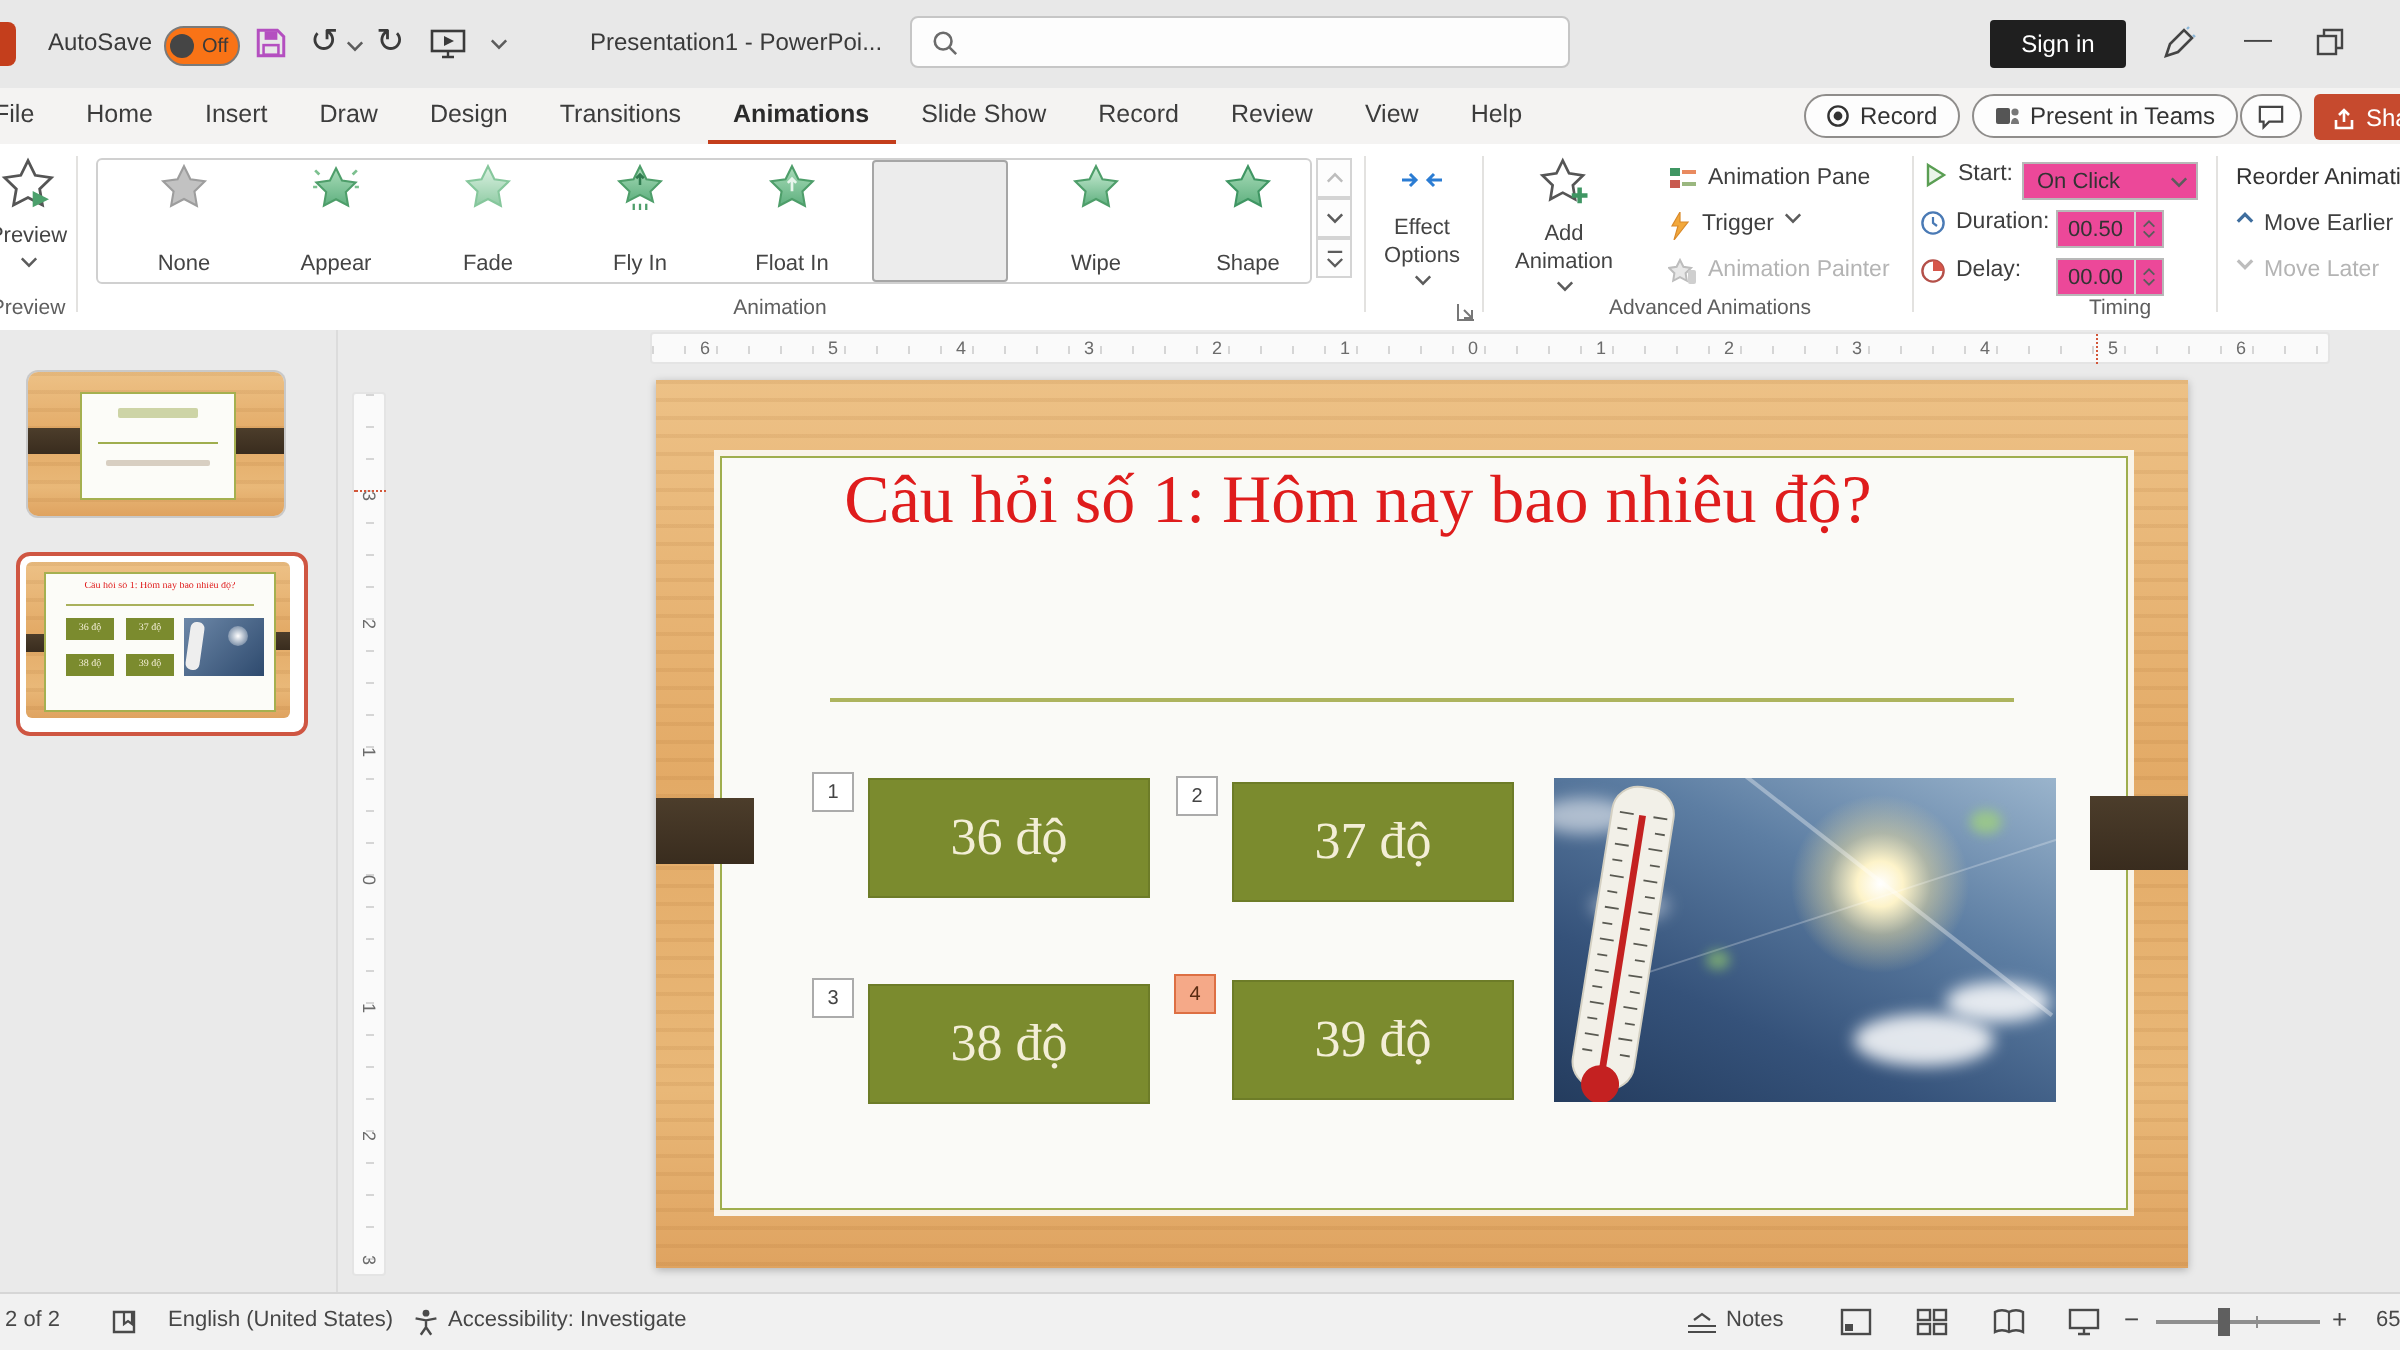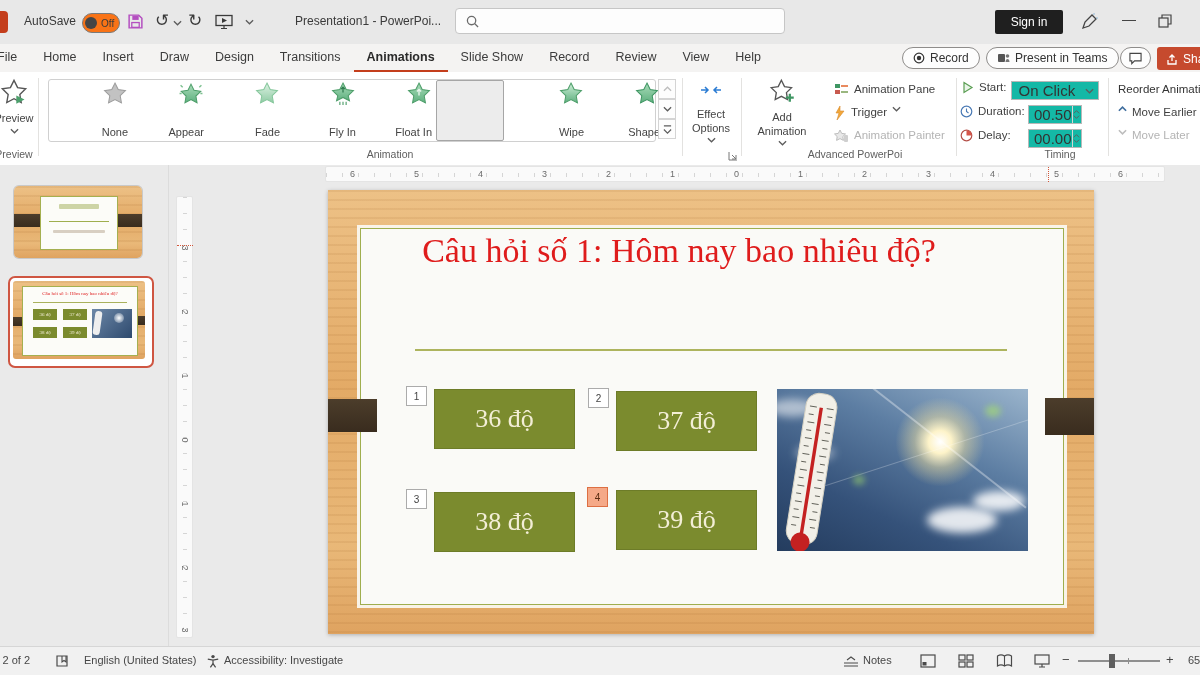--- a/index.html
+++ b/index.html
@@ -33,30 +33,30 @@
         display:flex;align-items:center;padding:0 10px;font-size:12px;color:#333;gap:5px;box-sizing:border-box}
   .sharebtn{position:absolute;top:3px;left:1157px;width:84px;height:23px;background:#c64a2e;border-radius:3px;
             color:#fff;font-size:12px;display:flex;align-items:center;gap:5px;padding:0 9px;box-sizing:border-box}
 
   
   .ribbon{position:absolute;left:0;top:72px;width:1200px;height:93px;background:#fff;border-bottom:1px solid #d8d8d8}
   .vdiv{position:absolute;top:6px;height:78px;width:1px;background:#e3e2e0}
   .glab{position:absolute;top:76px;font-size:10.5px;color:#5e5e5e;white-space:nowrap}
   .rlabel{font-size:11px;color:#444;white-space:nowrap}
   .gal-frame{position:absolute;left:48px;top:7px;width:606px;height:61px;border:1px solid #d0d0d0;border-radius:3px;background:#fff}
-  .gal-item{position:absolute;top:9px;width:72px;height:57px;display:flex;flex-direction:column;align-items:flex-end;gap:20px}
+  .gal-item{position:absolute;top:9px;width:72px;height:57px;display:flex;flex-direction:column;align-items:center;gap:20px}
   .gal-item span{font-size:11px;color:#444}
   .gal-sel{position:absolute;left:436px;top:8px;width:66px;height:59px;background:#ececec;border:1px solid #a6a6a6;border-radius:2px}
   .scrbtn{position:absolute;left:658px;width:18px;height:20px;border:1px solid #d4d4d4;background:#fdfdfd;
           display:flex;align-items:center;justify-content:center;box-sizing:border-box}
   .bigbtn{position:absolute;top:6px;display:flex;flex-direction:column;align-items:center}
   .bigbtn .txt{font-size:11px;color:#444;text-align:center;line-height:14px;margin-top:5px}
   .srow{position:absolute;display:flex;align-items:flex-start;gap:5px;font-size:11.5px;color:#3f3f3f}
-  .inputbox{height:19px;border:1px solid #b8b8b8;background:#14b8a6;display:flex;align-items:center;
-            font-size:15px;color:#333;box-sizing:border-box}
+  .inputbox{height:19px;border:1px solid #b8b8b8;background:#ec4899;display:flex;align-items:center;
+            font-size:11px;color:#333;box-sizing:border-box}
   .spin{width:13px;height:17px;border-left:1px solid #d5d5d5;display:flex;flex-direction:column;align-items:center;justify-content:center;gap:1px}
   .disabled{color:#b4b4b4 !important}
 
   
   .main{position:absolute;left:0;top:165px;width:1200px;height:481px;background:#eaeaea}
   .wood{background:
         repeating-linear-gradient(180deg, rgba(150,90,30,0.10) 0 2px, rgba(255,255,255,0) 2px 9px),
         linear-gradient(180deg,#edc186 0%,#e3aa66 45%,#e9b878 80%,#dfa360 100%)}
   .thumb1{position:absolute;left:14px;top:21px;width:128px;height:72px;border-radius:5px;overflow:hidden;box-shadow:0 0 0 1px #c9c9c9}
   .thumb2-outer{position:absolute;left:8px;top:111px;width:142px;height:88px;border:2px solid #cf5642;border-radius:7px;background:#fff}
@@ -331,21 +331,21 @@
         <path d="M1 1l4 4 4-4"></path>
       </svg>
   </div>
   <div class="srow disabled" style="left:834px;top:57px">
     <svg width="15" height="14" viewBox="0 0 15 14">
       <path d="M6 1l1.7 3.4 3.8.55-2.7 2.65.6 3.8L6 9.6 2.6 11.4l.6-3.8L.5 4.95l3.8-.55z" fill="#e8e8e8" stroke="#bdbdbd"></path>
       <rect x="10" y="6" width="4" height="7" rx="1" fill="#cfcfcf"></rect>
     </svg>
     <span class="disabled">Animation Painter</span>
   </div>
-  <span class="glab" style="left:770px;width:170px;text-align:center">Advanced PowerPoi</span>
+  <span class="glab" style="left:770px;width:170px;text-align:center">Advanced Animations</span>
   <div class="vdiv" style="left:956px"></div>
 
   <div class="srow" style="left:962px;top:9px">
     <svg width="12" height="13" viewBox="0 0 12 13">
       <path d="M2 1.5l8 5-8 5z" fill="#eaf5e9" stroke="#5a9e53" stroke-width="1.2"></path>
     </svg>
     <span>Start:</span>
     <div class="inputbox" style="width:88px;padding-left:6px;justify-content:space-between">
       <span>On Click</span>
       <svg class="chv" viewBox="0 0 10 6" style="margin-right:4px">

